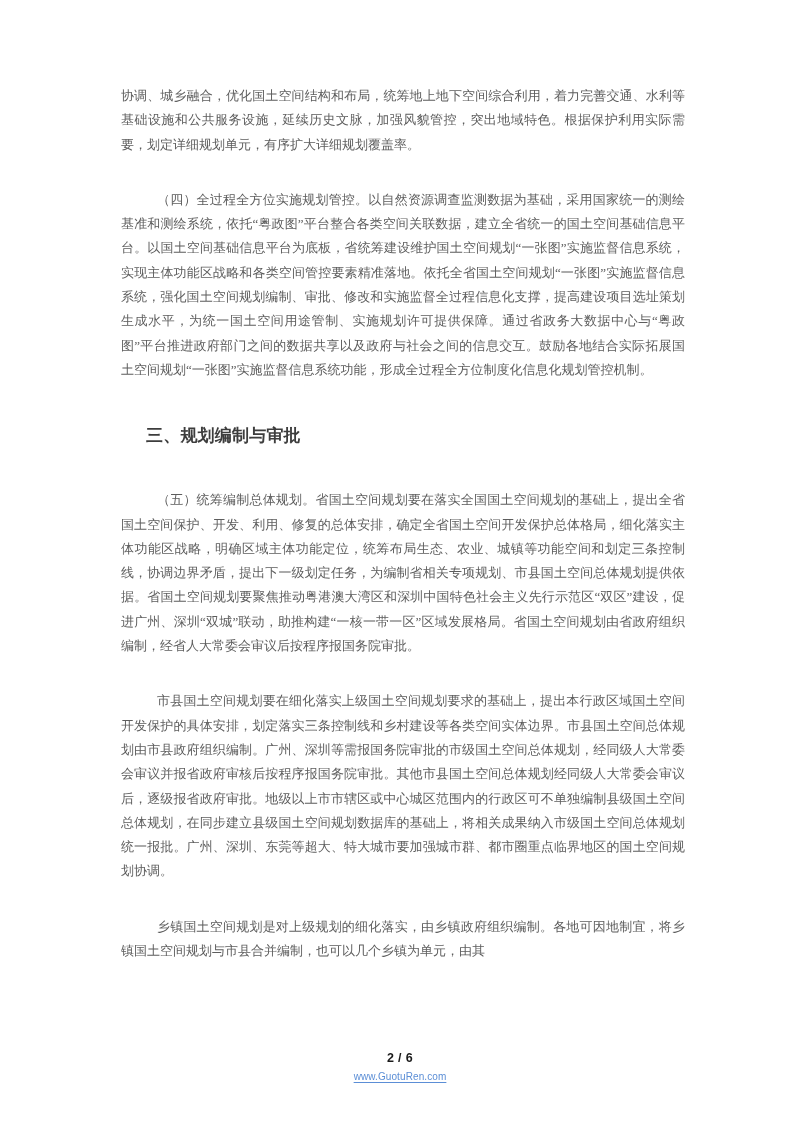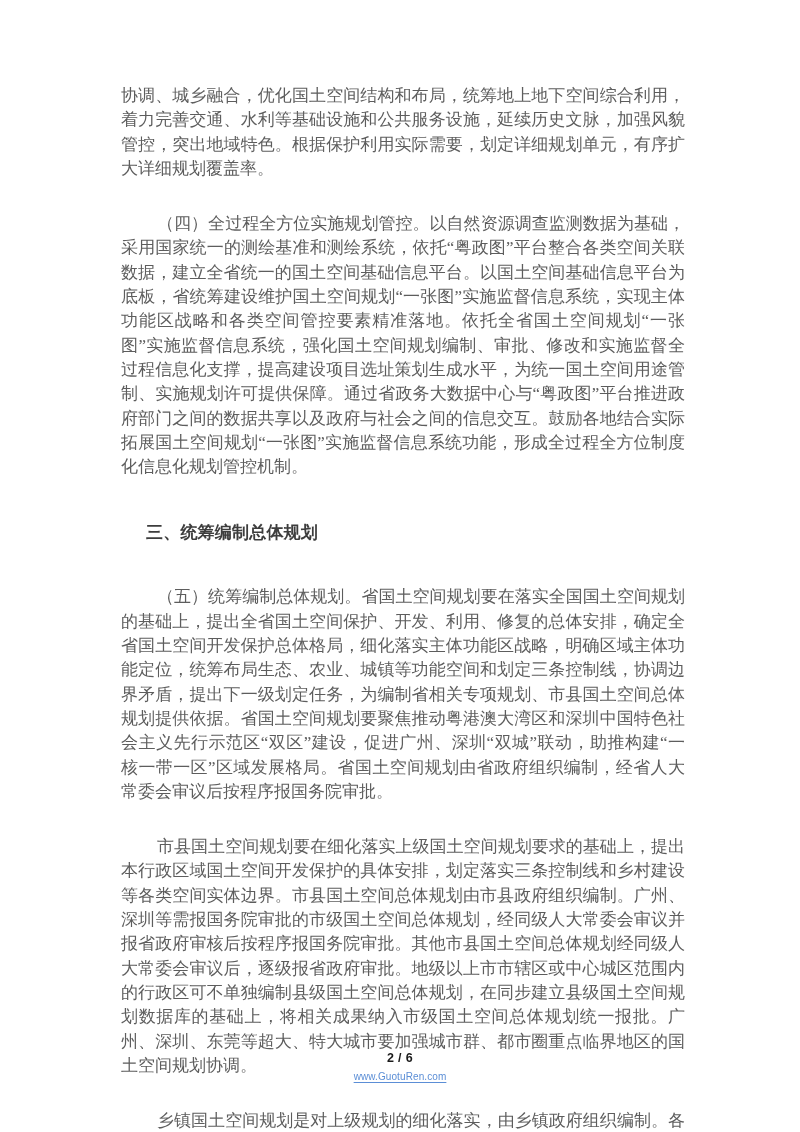--- a/index.html
+++ b/index.html
@@ -23,21 +23,21 @@
   }
   .content {
     position: absolute;
     left: 121px;
     top: 84px;
     width: 564px;
   }
   p.body-par {
     margin: 0 0 0 0;
     font-family: "Liberation Serif", "DejaVu Serif", serif;
-    font-size: 17px;
+    font-size: 13px;
     line-height: 24.3px;
     color: #5d5d5d;
     text-align: justify;
     text-justify: inter-ideograph;
     text-indent: 0;
     letter-spacing: 0px;
   }
   p.indent {
     text-indent: 36px;
   }
@@ -89,21 +89,21 @@
   <div class="content">
 
     <p class="body-par">协调、城乡融合，优化国土空间结构和布局，统筹地上地下空间综合利用，着力完善交通、水利等基础设施和公共服务设施，延续历史文脉，加强风貌管控，突出地域特色。根据保护利用实际需要，划定详细规划单元，有序扩大详细规划覆盖率。</p>
 
     <div class="gap-md"></div>
 
     <p class="body-par indent">（四）全过程全方位实施规划管控。以自然资源调查监测数据为基础，采用国家统一的测绘基准和测绘系统，依托“粤政图”平台整合各类空间关联数据，建立全省统一的国土空间基础信息平台。以国土空间基础信息平台为底板，省统筹建设维护国土空间规划“一张图”实施监督信息系统，实现主体功能区战略和各类空间管控要素精准落地。依托全省国土空间规划“一张图”实施监督信息系统，强化国土空间规划编制、审批、修改和实施监督全过程信息化支撑，提高建设项目选址策划生成水平，为统一国土空间用途管制、实施规划许可提供保障。通过省政务大数据中心与“粤政图”平台推进政府部门之间的数据共享以及政府与社会之间的信息交互。鼓励各地结合实际拓展国土空间规划“一张图”实施监督信息系统功能，形成全过程全方位制度化信息化规划管控机制。</p>
 
     <div class="gap-head-top"></div>
 
-    <h2 class="section-heading">三、统筹编制总体规划</h2>
+    <h2 class="section-heading">三、规划编制与审批</h2>
 
     <div class="gap-head-bot"></div>
 
     <p class="body-par indent">（五）统筹编制总体规划。省国土空间规划要在落实全国国土空间规划的基础上，提出全省国土空间保护、开发、利用、修复的总体安排，确定全省国土空间开发保护总体格局，细化落实主体功能区战略，明确区域主体功能定位，统筹布局生态、农业、城镇等功能空间和划定三条控制线，协调边界矛盾，提出下一级划定任务，为编制省相关专项规划、市县国土空间总体规划提供依据。省国土空间规划要聚焦推动粤港澳大湾区和深圳中国特色社会主义先行示范区“双区”建设，促进广州、深圳“双城”联动，助推构建“一核一带一区”区域发展格局。省国土空间规划由省政府组织编制，经省人大常委会审议后按程序报国务院审批。</p>
 
     <div class="gap-md"></div>
 
     <p class="body-par indent">市县国土空间规划要在细化落实上级国土空间规划要求的基础上，提出本行政区域国土空间开发保护的具体安排，划定落实三条控制线和乡村建设等各类空间实体边界。市县国土空间总体规划由市县政府组织编制。广州、深圳等需报国务院审批的市级国土空间总体规划，经同级人大常委会审议并报省政府审核后按程序报国务院审批。其他市县国土空间总体规划经同级人大常委会审议后，逐级报省政府审批。地级以上市市辖区或中心城区范围内的行政区可不单独编制县级国土空间总体规划，在同步建立县级国土空间规划数据库的基础上，将相关成果纳入市级国土空间总体规划统一报批。广州、深圳、东莞等超大、特大城市要加强城市群、都市圈重点临界地区的国土空间规划协调。</p>
 
     <div class="gap-md"></div>

